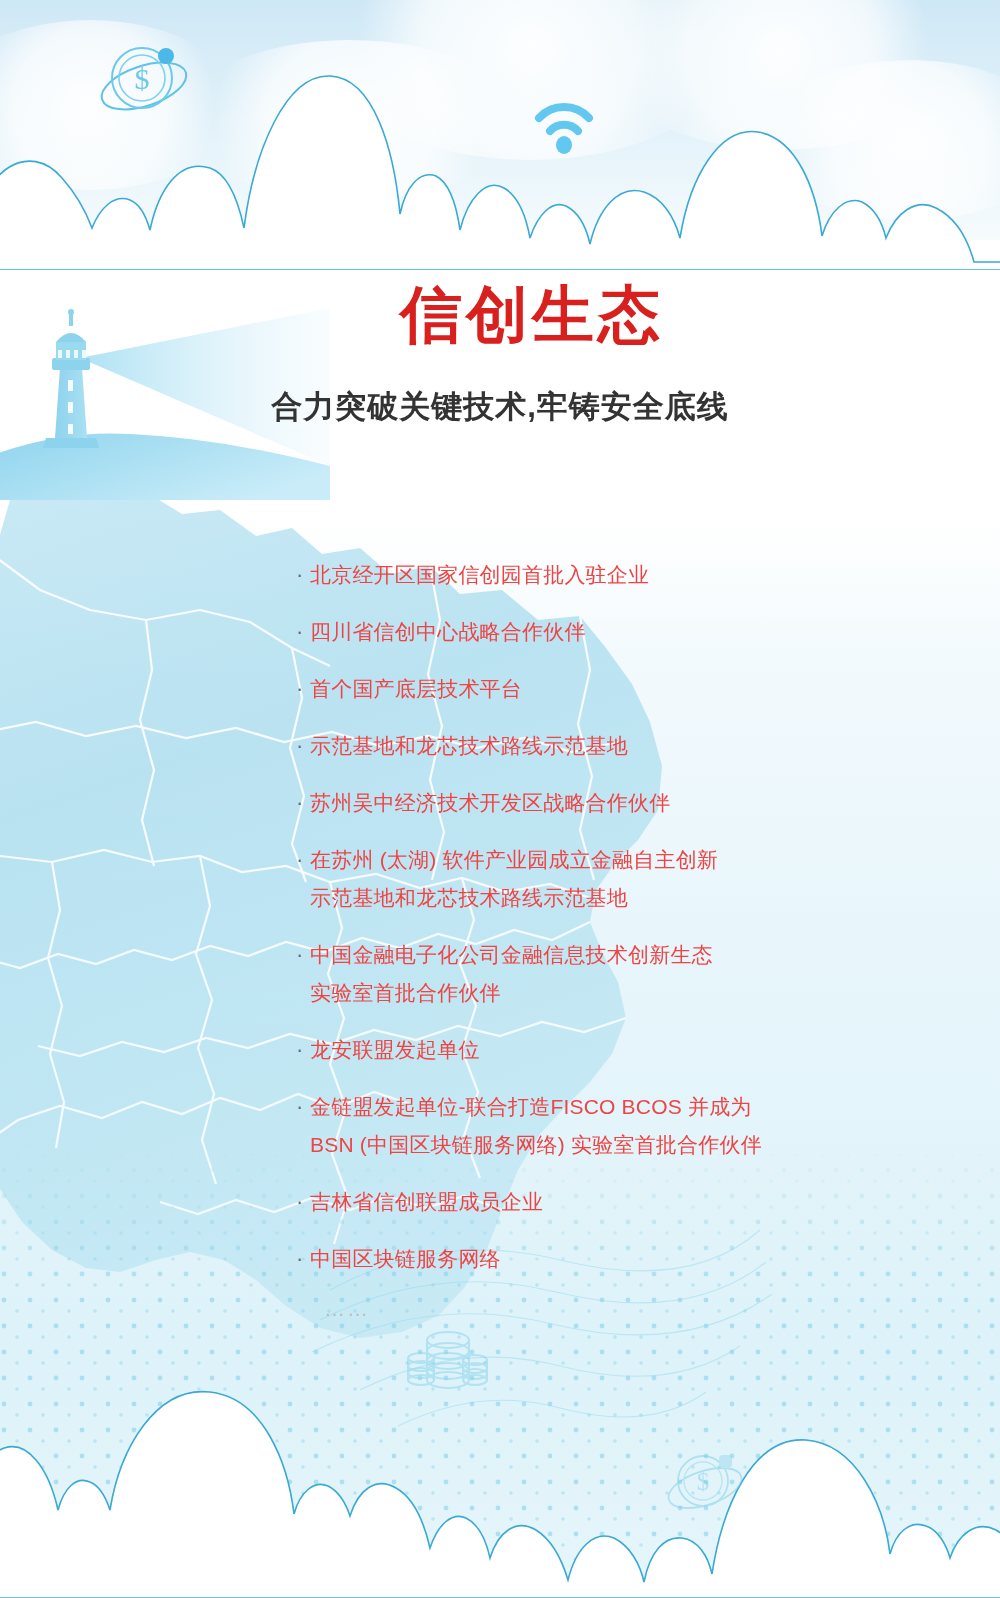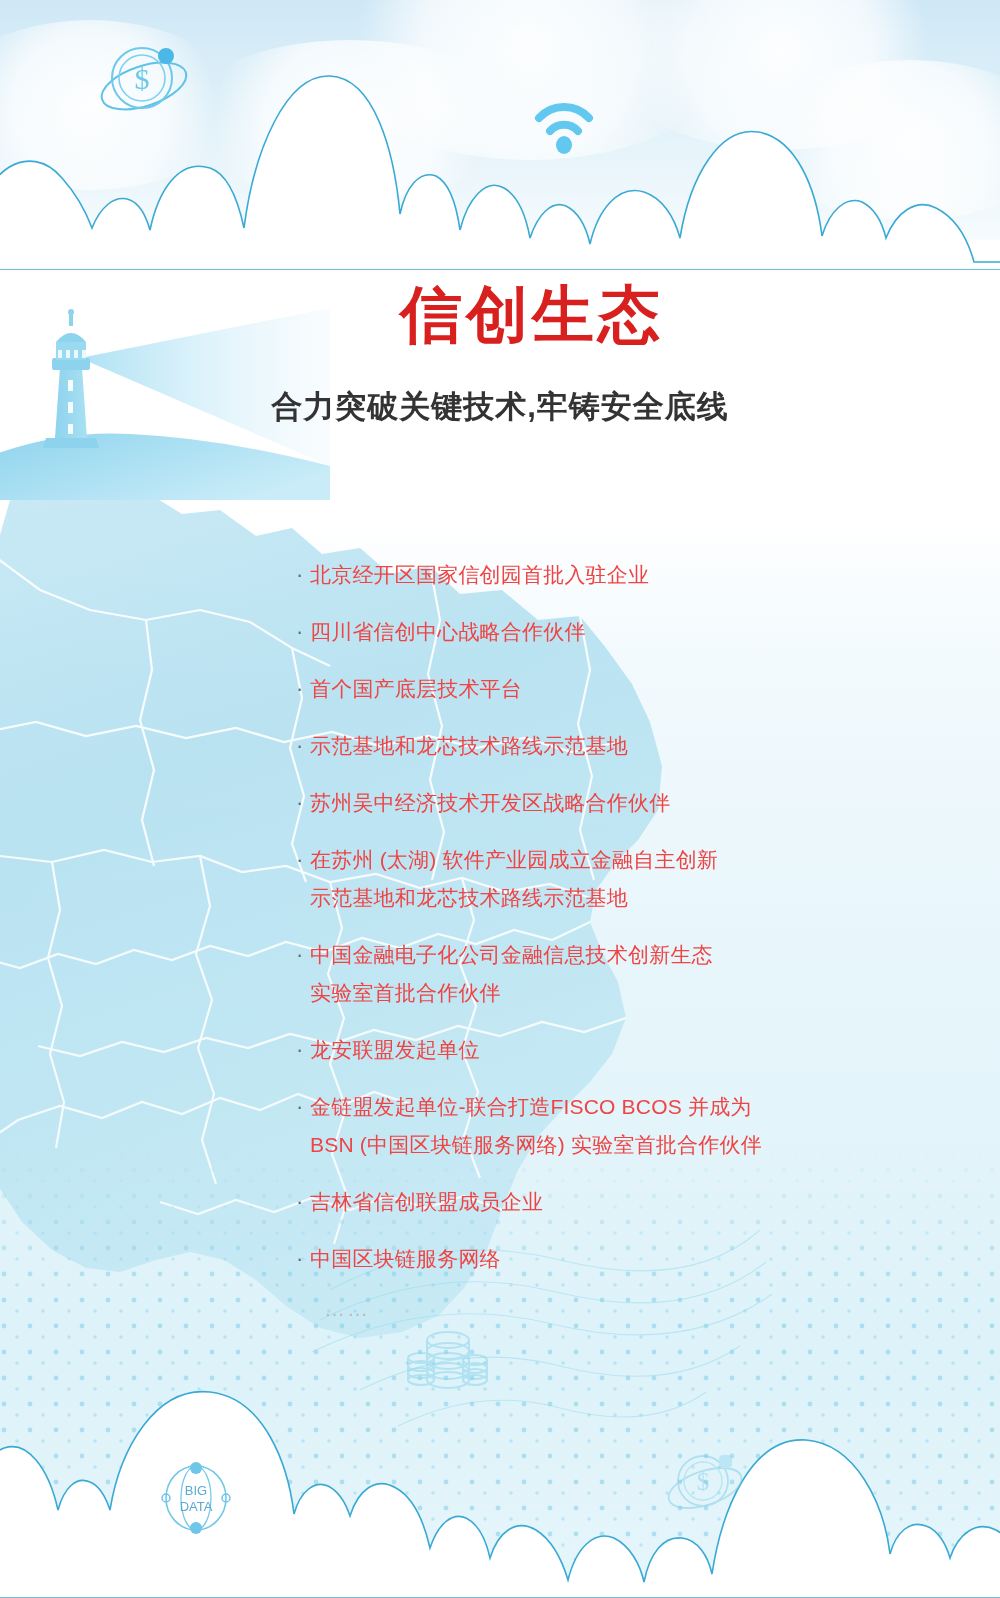--- a/index.html
+++ b/index.html
@@ -408,32 +408,20 @@
         <path d="M 23 22 L 23 62"></path>
           <path d="M 65 22 L 65 62"></path>
         <ellipse cx="44" cy="62" rx="21" ry="8"></ellipse>
         <ellipse cx="44" cy="33" rx="21" ry="8"></ellipse>
         <ellipse cx="44" cy="43" rx="21" ry="8"></ellipse>
         <ellipse cx="44" cy="53" rx="21" ry="8"></ellipse>
       </g>
     </svg>
   </div>
 
-  <div class="icon-abs" style="left:156px; top:1455px; width:80px; height:86px;">
-    <svg viewBox="0 0 80 86" width="80" height="86">
-      <ellipse cx="40" cy="43" rx="30" ry="32" fill="none" stroke="#6ec6e8" stroke-width="1.5"></ellipse>
-      <ellipse cx="40" cy="43" rx="15" ry="32" fill="none" stroke="#6ec6e8" stroke-width="1.2"></ellipse>
-      <circle cx="40" cy="13" r="6" fill="#6ec6e8"></circle>
-      <circle cx="40" cy="73" r="6" fill="#6ec6e8"></circle>
-      <circle cx="10" cy="43" r="4" fill="none" stroke="#6ec6e8" stroke-width="1.5"></circle>
-      <circle cx="70" cy="43" r="4" fill="none" stroke="#6ec6e8" stroke-width="1.5"></circle>
-      <text x="40" y="40" font-family="'Liberation Sans', sans-serif" font-size="13" fill="#5aabd0" text-anchor="middle">BIG</text>
-      <text x="40" y="56" font-family="'Liberation Sans', sans-serif" font-size="13" fill="#5aabd0" text-anchor="middle">DATA</text>
-    </svg>
-  </div>
 
   <div class="icon-abs" style="left:664px; top:1443px; width:82px; height:74px; opacity:0.5;">
     <svg viewBox="0 0 82 74" width="82" height="74">
       <ellipse cx="41" cy="45" rx="38" ry="17" transform="rotate(-18 41 45)" fill="none" stroke="#7fcde8" stroke-width="1.8"></ellipse>
       <circle cx="39" cy="38" r="25" fill="none" stroke="#7fcde8" stroke-width="1.8"></circle>
       <circle cx="39" cy="38" r="19" fill="none" stroke="#90d6ed" stroke-width="1.4"></circle>
       <text x="39" y="47" font-family="'Liberation Serif', serif" font-size="25" fill="#7fcde8" text-anchor="middle">$</text>
       <rect x="55" y="12" width="13" height="13" rx="4" fill="#9bd9ef"></rect>
     </svg>
   </div>

